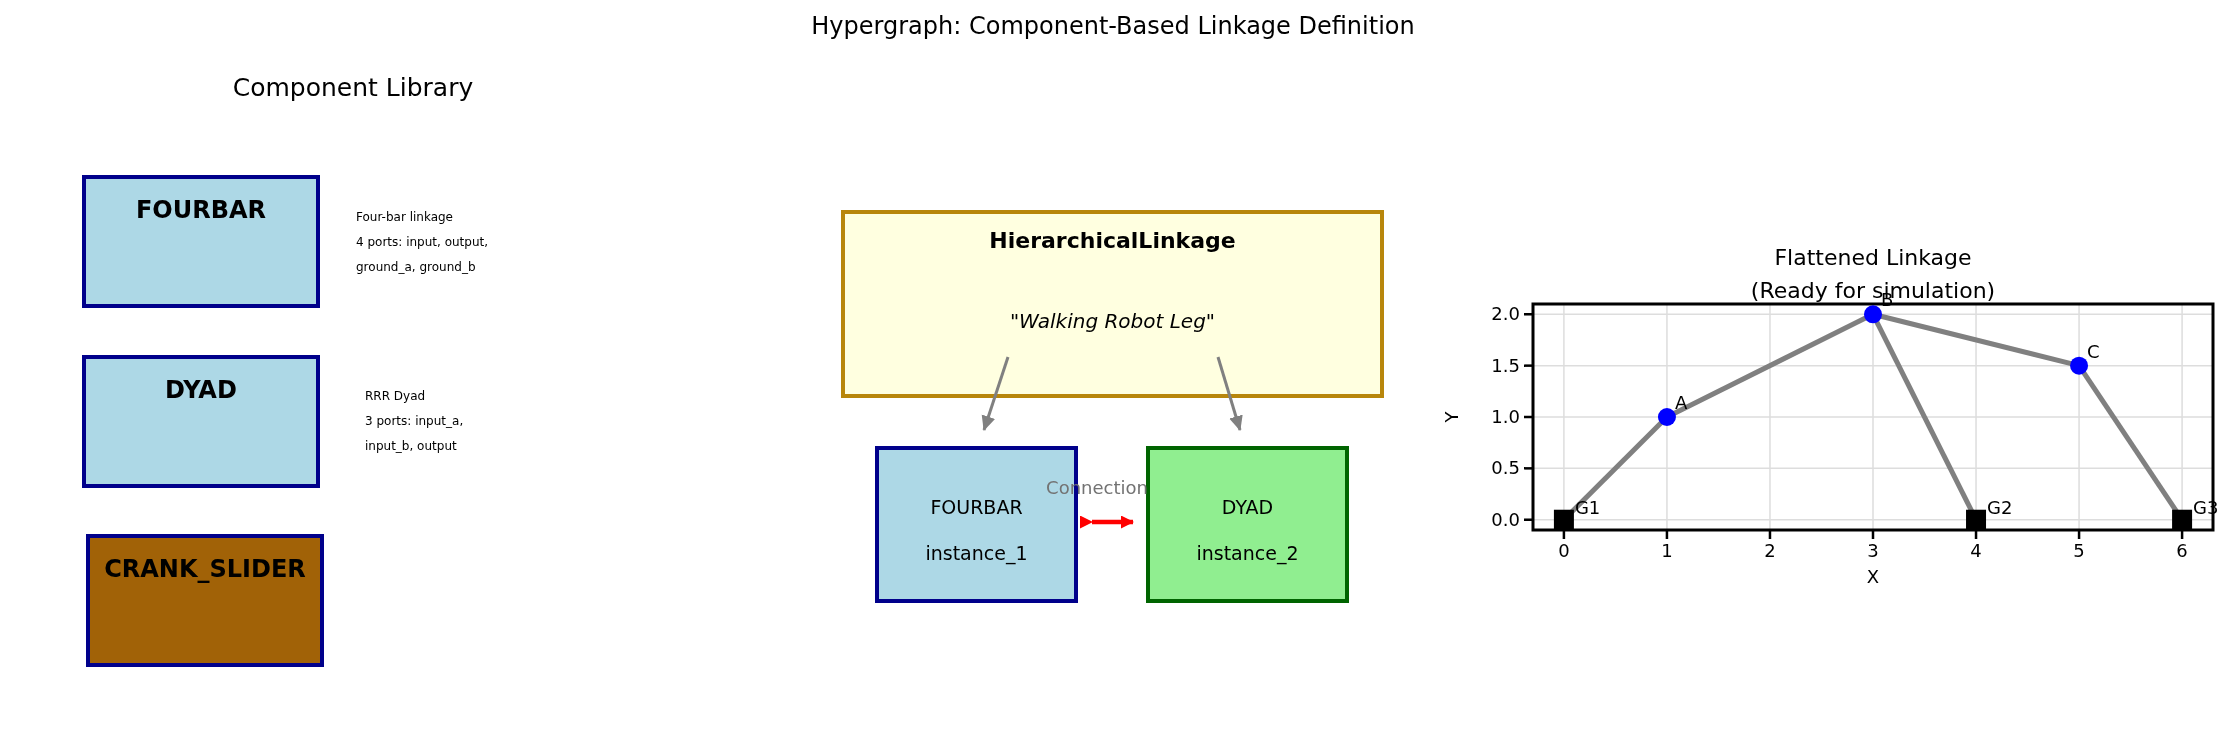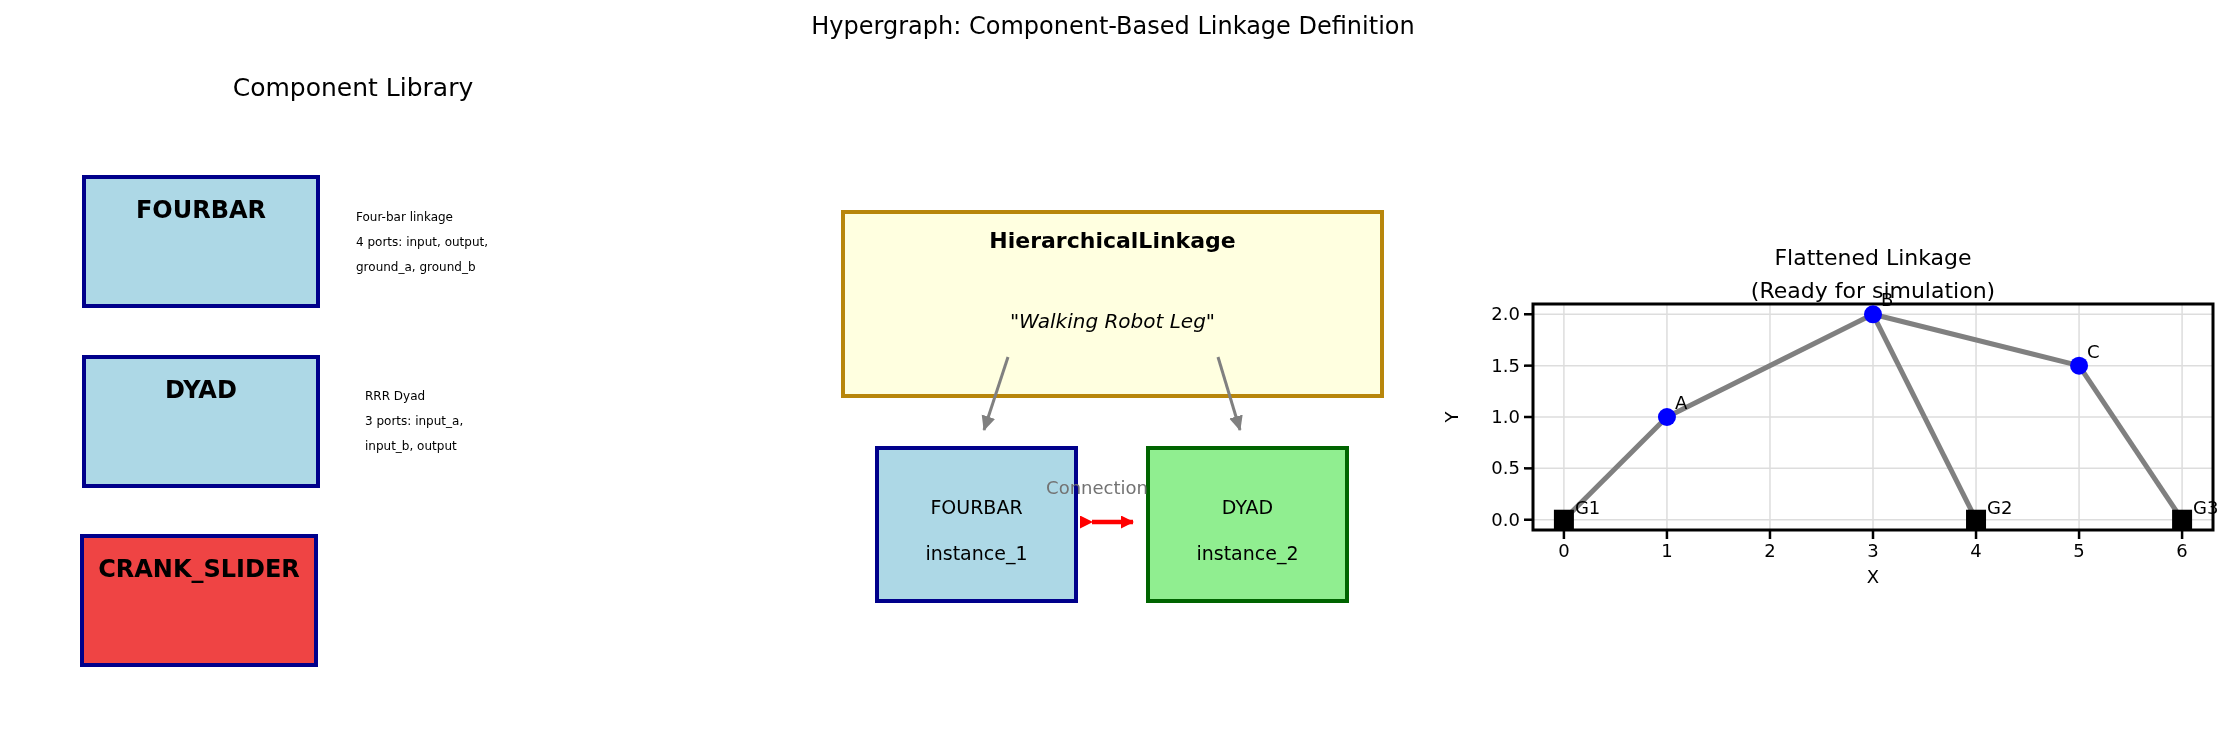--- a/index.html
+++ b/index.html
@@ -41,21 +41,21 @@
 4 ports: input, output,
 ground_a, ground_b</div>
 
   <div class="abs comp-box" style="left: 82px; top: 355px; background-color: rgb(173, 216, 230); border-color: rgb(0, 0, 139);">
     <div class="comp-label">DYAD</div>
   </div>
   <div class="abs desc" style="left:356px;top:384px;margin-left:9px;">RRR Dyad
 3 ports: input_a,
 input_b, output</div>
 
-  <div class="abs comp-box" style="left: 80px; top: 534px; background-color: #ef4444; border-color: rgb(0, 0, 139);">
+  <div class="abs comp-box" style="left: 86px; top: 534px; background-color: #a16207; border-color: rgb(0, 0, 139);">
     <div class="comp-label">CRANK_SLIDER</div>
   </div>
 
 
   <div class="abs hier-box" style="left: 841px; top: 165px; background-color: rgb(255, 255, 224); border-color: rgb(184, 134, 11);">
     <div class="hier-name">HierarchicalLinkage</div>
     <div class="hier-sub">"Walking Robot Leg"</div>
   </div>
 
   <div class="abs inst-box" style="left: 875px; top: 446px; border: 4px solid rgb(0, 0, 139); background-color: rgb(173, 216, 230);">

